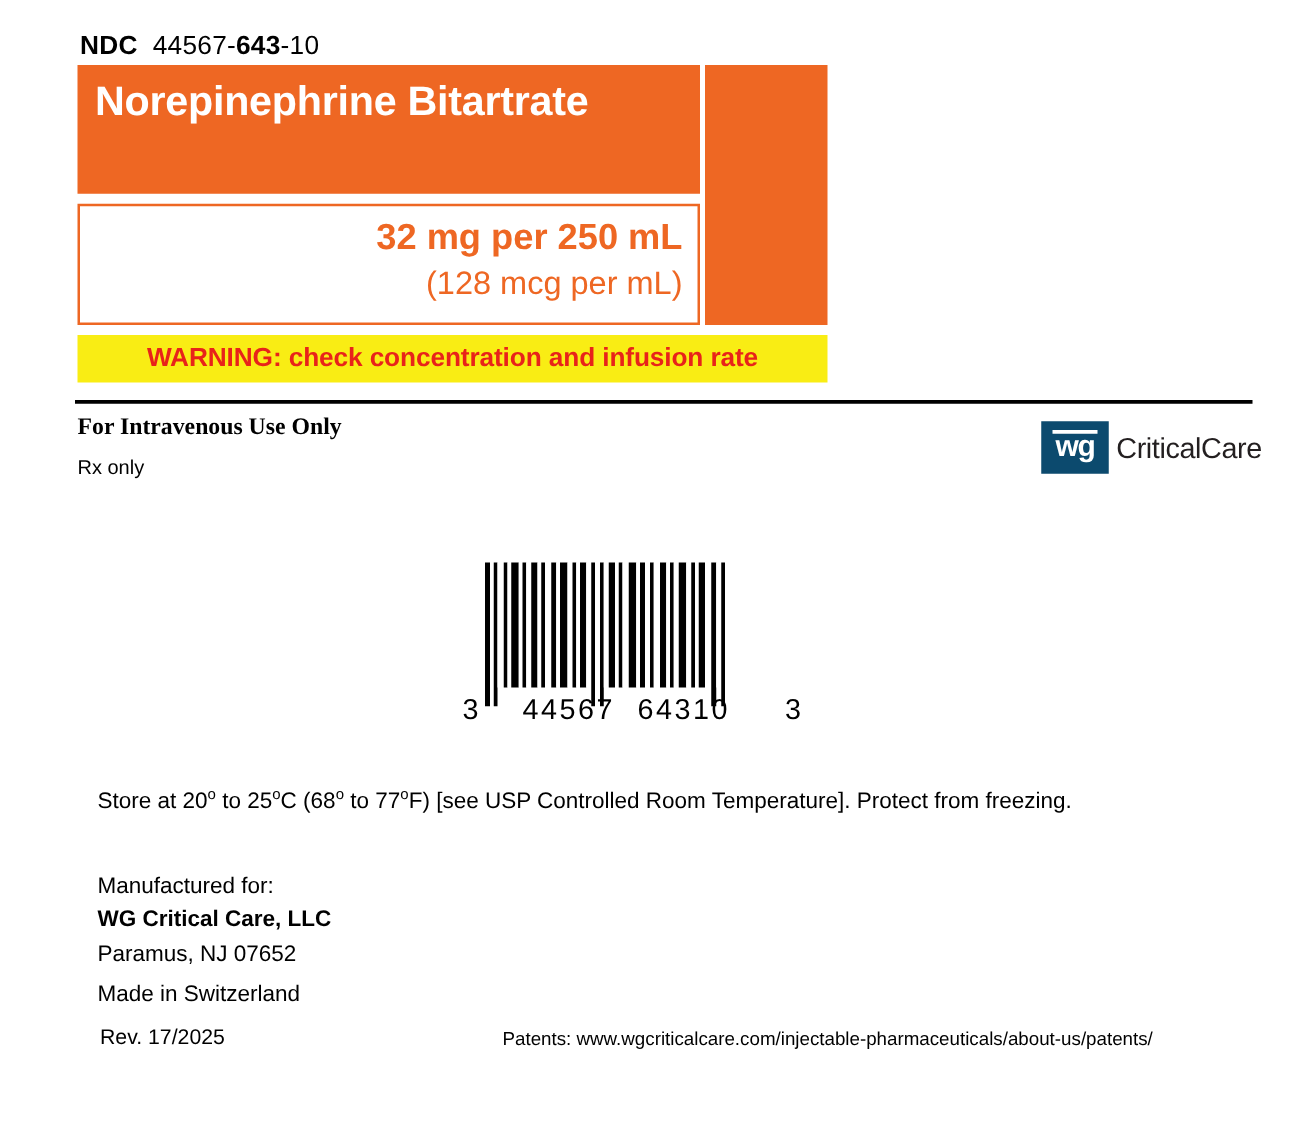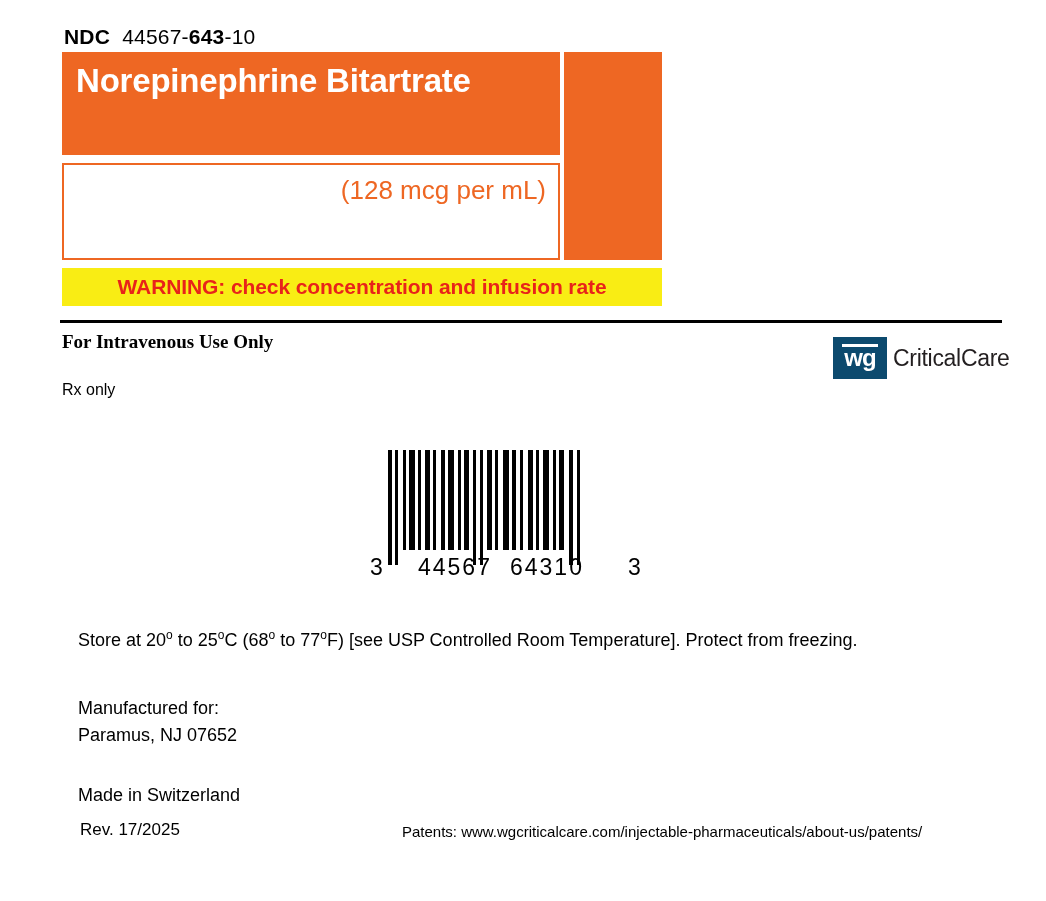--- a/index.html
+++ b/index.html
@@ -129,21 +129,20 @@
     top: 331px;
     font-family: "Liberation Serif", serif;
     font-size: 19px;
     font-weight: bold;
   }
   .rx-only {
     position: absolute;
     left: 62px;
     top: 366px;
     font-size: 16px;
-    margin-top: 15px;
   }
 
   
   .logo {
     position: absolute;
     left: 833px;
     top: 337px;
     display: flex;
     align-items: center;
   }
@@ -257,20 +256,21 @@
   <span>&nbsp;</span><span class="ndc-num-a">44567-</span><span class="ndc-num-b">643</span><span class="ndc-num-c">-10</span>
 </div>
 
 <div class="drug-box">
   <div class="drug-name">Norepinephrine Bitartrate</div>
 </div>
 
 <div class="orange-square"></div>
 
 <div class="strength-box">
+  <div class="strength-main">32 mg per 250 mL</div>
   <div class="strength-sub">(128 mcg per mL)</div>
 </div>
 
 <div class="warning-bar">
   <span class="warning-text">WARNING: check concentration and infusion rate</span>
 </div>
 
 <div class="divider"></div>
 
 <div class="iv-use">For Intravenous Use Only</div>
@@ -343,18 +343,19 @@
     <span class="bd bd-right">3</span>
   </div>
 </div>
 
 <div class="storage">
   <span>Store at 20<sup>o</sup> to 25<sup>o</sup>C (68<sup>o</sup> to 77<sup>o</sup>F) [see USP Controlled Room Temperature]. Protect from freezing.</span>
 </div>
 
 <div class="mfg-block">
   <div>Manufactured for:</div>
+  <div class="mfg-bold">WG Critical Care, LLC</div>
   <div>Paramus, NJ 07652</div>
 </div>
 <div class="made-in">Made in Switzerland</div>
 
 <div class="rev">Rev. 17/2025</div>
 <div class="patents">Patents: www.wgcriticalcare.com/injectable-pharmaceuticals/about-us/patents/</div>
 
 </body></html>

